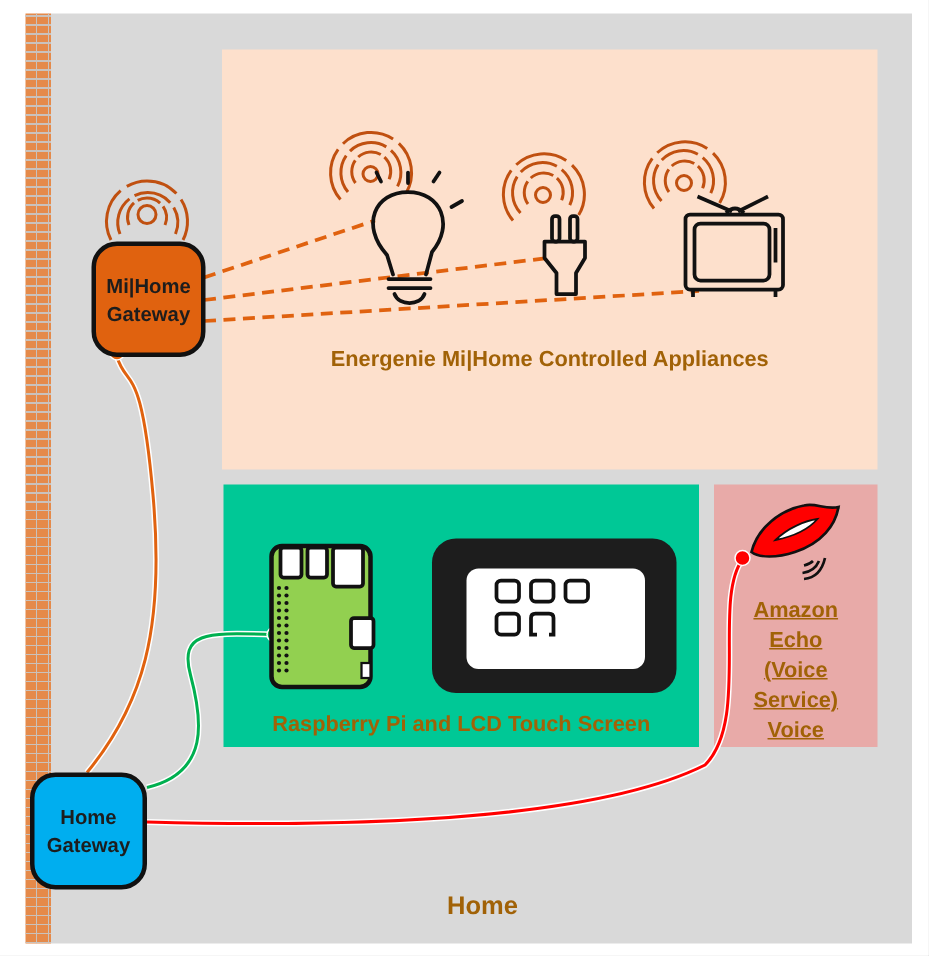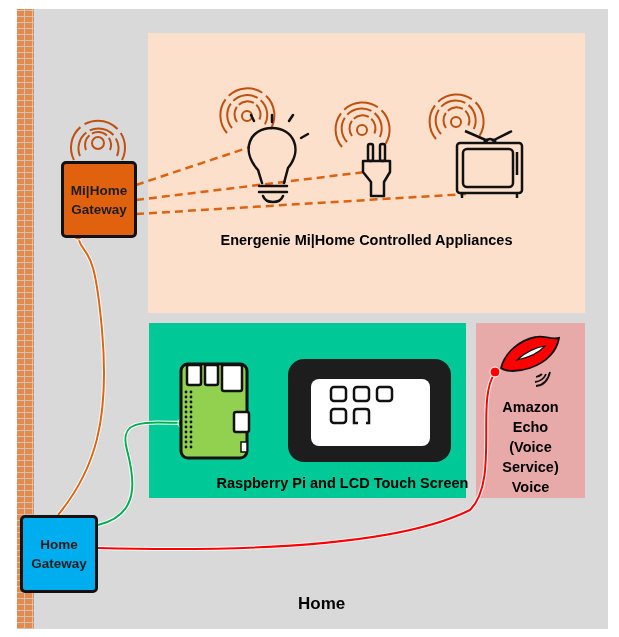--- a/index.html
+++ b/index.html
@@ -9,27 +9,27 @@
   #wall { left:17px; top:9px; width:17px; height:620px;
     background-color:#e58a4a;
     background-image:
       repeating-linear-gradient(0deg, #c9c2bd 0px, #c9c2bd 1px, transparent 1px, transparent 6px),
       repeating-linear-gradient(90deg, transparent 0px, transparent 7px, #c9c2bd 7px, #c9c2bd 8px);
   }
   #home-bg { left:34px; top:9px; width:574px; height:620px; background:#d9d9d9; }
   #appliances-panel { left:148px; top:33px; width:437px; height:280px; background:#fde0cc; }
   #pi-panel { left:149px; top:323px; width:317px; height:175px; background:#00c896; }
   #echo-panel { left:476px; top:323px; width:109px; height:175px; background:#e8aaa8; }
-  .label { color:#000000; font-weight:bold; text-align:center; }
+  .label { color:#a16207; font-weight:bold; text-align:center; }
   #appliances-label { left:148px; top:230px; width:437px; font-size:14.5px; line-height:20px; }
-  #pi-label { left:149px; top:474px; width:317px; font-size:14.5px; line-height:18px;padding-left:35px; }
-  #echo-label { left:476px; top:397px; width:109px; font-size:14.5px; line-height:20px; }
+  #pi-label { left:149px; top:474px; width:317px; font-size:14.5px; line-height:18px; }
+  #echo-label { left:476px; top:397px; width:109px; font-size:14.5px; line-height:20px;text-decoration:underline; }
   #home-label { left:34px; top:594px; width:574px; font-size:17px; padding-left:0; }
   #home-label span { position:absolute; left:264px; }
-  .device { border:3px solid #111; border-radius:5px; box-sizing:border-box;
+  .device { border:3px solid #111; border-radius:17px; box-sizing:border-box;
             display:flex; align-items:center; justify-content:center;
             text-align:center; font-weight:bold; color:#1d1d1d; }
   #gateway { left:61px; top:161px; width:76px; height:77px; background:#e0620f; font-size:13.5px; line-height:19px; }
   #router  { left:20px; top:515px; width:78px; height:78px; background:#00aeef; font-size:13.5px; line-height:19px; }
   svg.overlay { position:absolute; left:0; top:0; }
 </style>
 </head>
 <body>
 
 <div id="wall" class="abs"></div>

